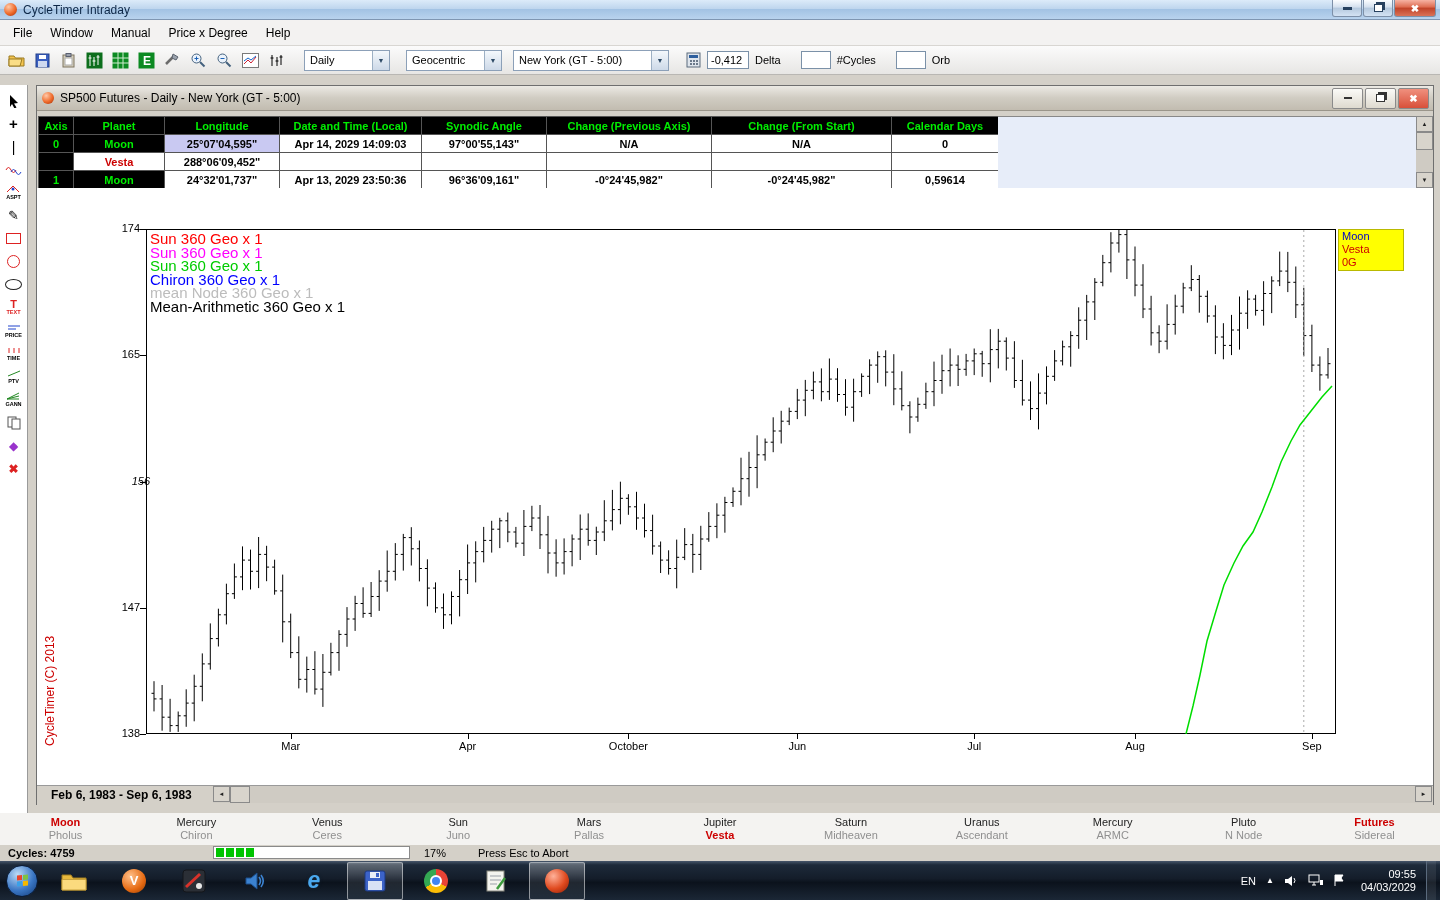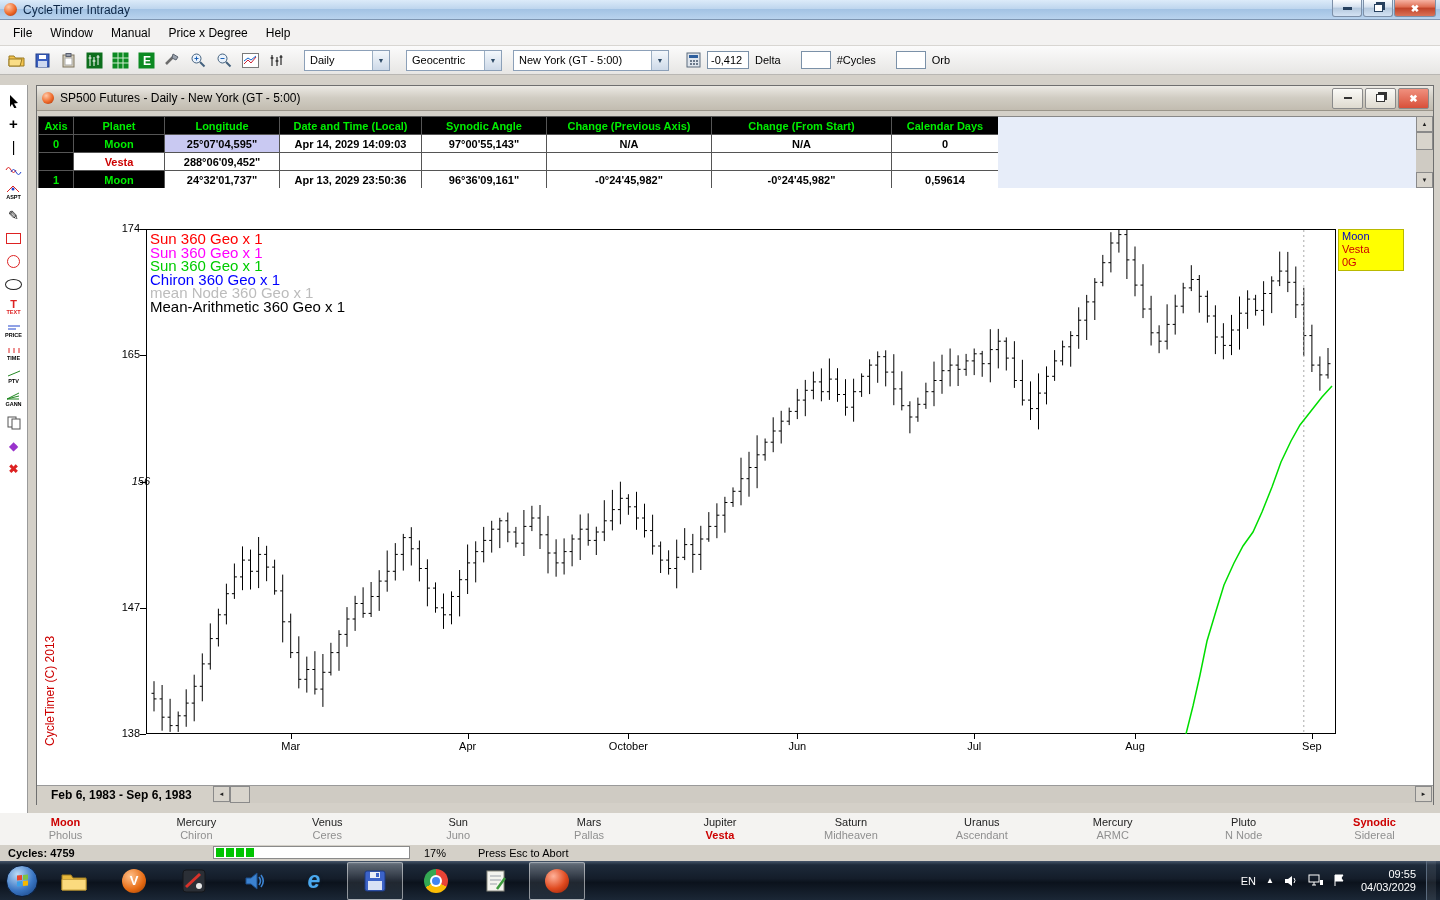--- a/index.html
+++ b/index.html
@@ -618,21 +618,21 @@
       </div>
       <div class="pcol">
         <div class="ptop">Mercury</div>
         <div class="pbot">ARMC</div>
       </div>
       <div class="pcol">
         <div class="ptop">Pluto</div>
         <div class="pbot">N Node</div>
       </div>
       <div class="pcol">
-        <div class="ptop red">Synodic</div>
+        <div class="ptop red">Futures</div>
         <div class="pbot">Sidereal</div>
       </div>
     </div>
 
   <div class="progressrow abs">
     <span class="cyc">Cycles: 4759</span>
     <div class="ptrack">
       <div class="pblock"></div>
         <div class="pblock"></div>
         <div class="pblock"></div>

